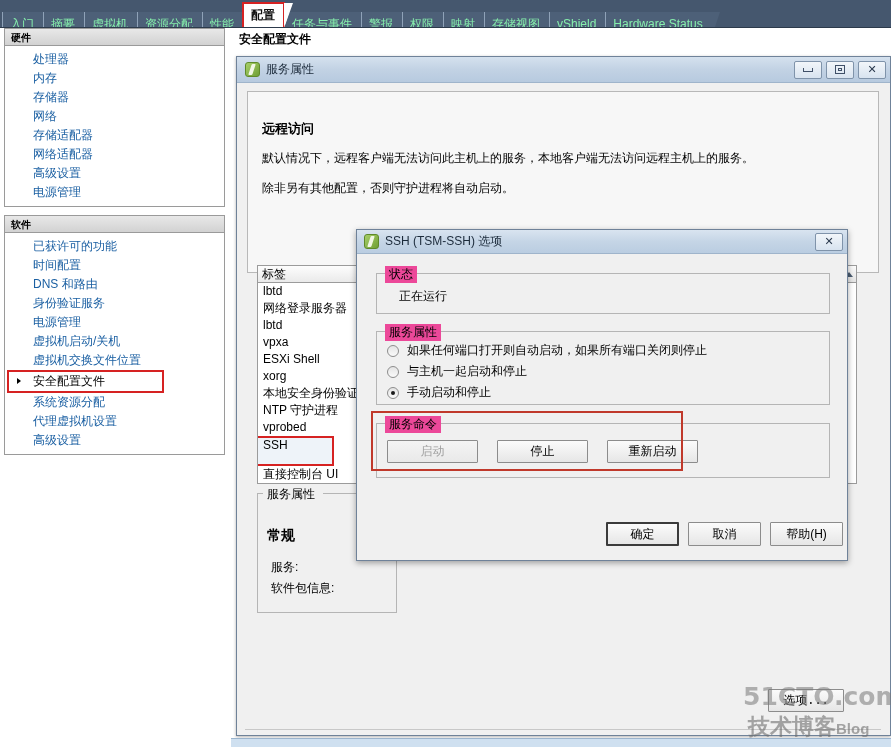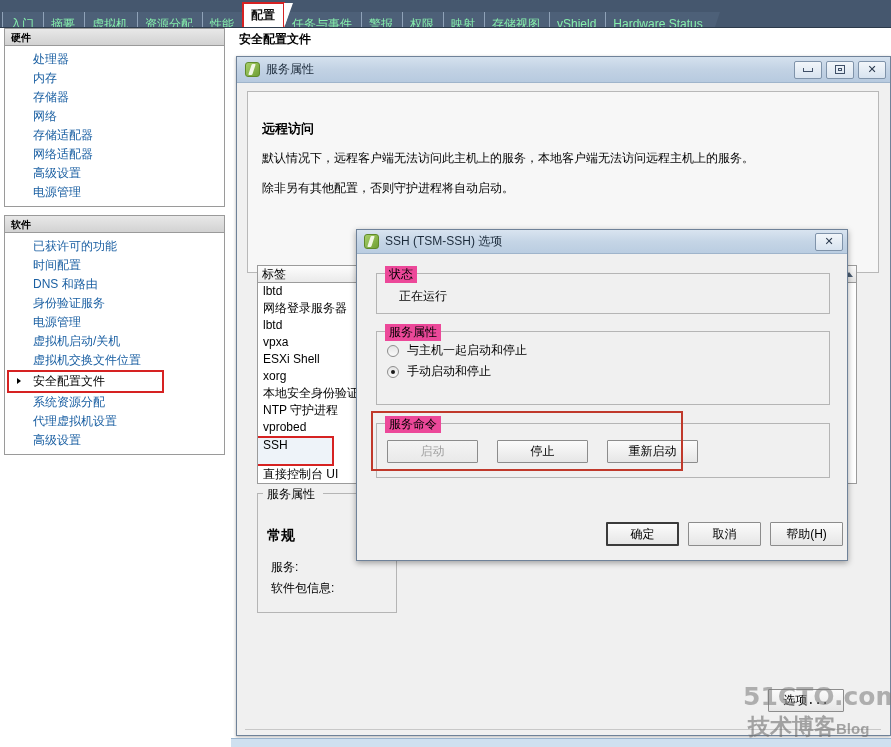--- a/index.html
+++ b/index.html
@@ -484,20 +484,24 @@
     <div class="fs fs-state">
       <span class="fs-lbl">状态</span>
       <span class="state-txt">正在运行</span>
     </div>
 
     <div class="fs fs-policy">
       <span class="fs-lbl">服务属性</span>
       <div id="policy-list" style="padding-top:8px">
           <div class="radio-row">
             <span class="radio"></span>
+            <span>如果任何端口打开则自动启动，如果所有端口关闭则停止</span>
+          </div>
+          <div class="radio-row">
+            <span class="radio"></span>
             <span>与主机一起启动和停止</span>
           </div>
           <div class="radio-row">
             <span class="radio on"></span>
             <span>手动启动和停止</span>
           </div>
         </div>
     </div>
 
     <div class="fs fs-cmd">

